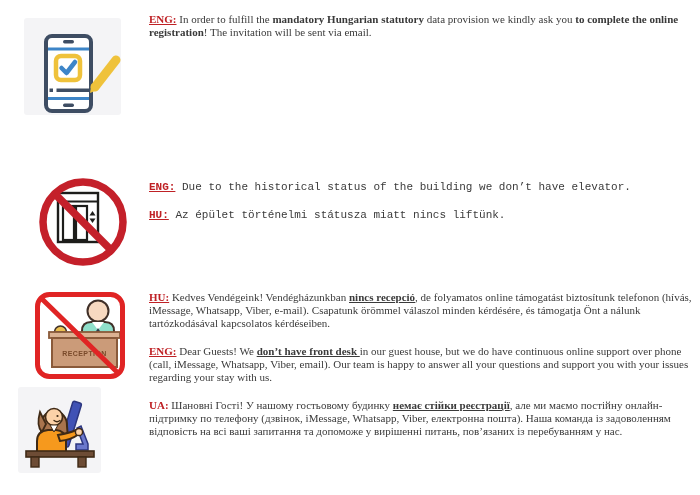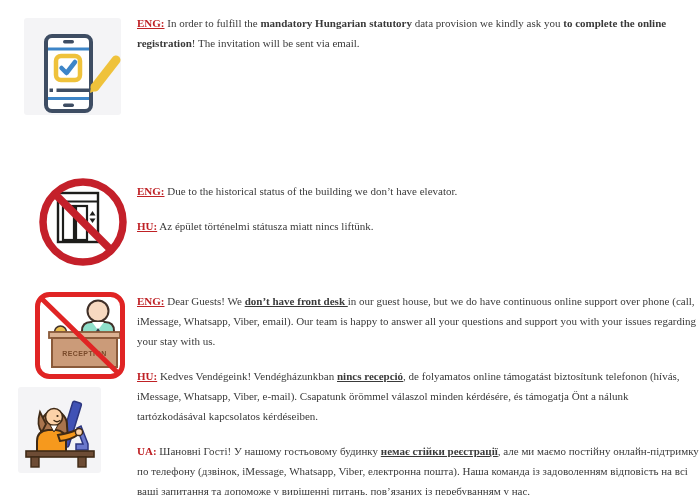--- a/index.html
+++ b/index.html
@@ -1,21 +1,21 @@
 <!DOCTYPE html>
 <html><head>
 <meta charset="utf-8">
 <style>
   html,body{margin:0;padding:0;background:#ffffff;}
   .page{position:relative;width:700px;height:495px;background:#ffffff;overflow:hidden;
         font-family:"Liberation Serif","DejaVu Serif",serif;color:#3a3a3a;}
   .icon{position:absolute;}
   .textcol{position:absolute;left:133px;width:566px;}
-  .para{margin:0 0 15px 4px;font-size:11px;line-height:20px;color:#3a3a3a;}
-  .s2 .para{margin-bottom:14.5px;}
+  .para{margin:0 0 15px 16px;font-size:11px;line-height:13px;color:#3a3a3a;}
+  .s2 .para{margin-bottom:14.5px;font-family:Liberation Mono, monospace;}
   .s3 .para{margin-bottom:15px;}
   .b{font-weight:bold;}
   .u{text-decoration:underline;}
   .lang{color:#bf2125;font-weight:bold;}
   svg{display:block;}
 </style>
 </head>
 <body>
 
 <div class="page">
@@ -89,18 +89,18 @@
       <path d="M40,48 q12,-2 18,-5 l3,4 q-8,6 -19,7 z" fill="#f6991d" stroke="#3f2a16" stroke-width="2"></path>
       <circle cx="61" cy="45" r="3.6" fill="#fcd2a8" stroke="#3f2a16" stroke-width="1.5"></circle>
       <polygon points="32,38 36,45 40,38" fill="#ffffff" stroke="#3f2a16" stroke-width="1"></polygon>
 
       <rect x="8" y="64" width="68" height="6" fill="#6d4c35" stroke="#3f2a16" stroke-width="1.6"></rect>
       <rect x="13" y="70" width="8" height="10" fill="#6d4c35" stroke="#3f2a16" stroke-width="1.4"></rect>
       <rect x="60" y="70" width="8" height="10" fill="#6d4c35" stroke="#3f2a16" stroke-width="1.4"></rect>
     </svg>
   </div>
   <div class="textcol s3" style="top:291px;">
+      <p class="para"><span class="b u lang">HU:</span><span> Kedves Vendégeink! Vendégházunkban </span><span class="b u">nincs recepció</span><span>, de folyamatos online támogatást biztosítunk telefonon (hívás, iMessage, Whatsapp, Viber, e-mail). Csapatunk örömmel válaszol minden kérdésére, és támogatja Önt a nálunk tartózkodásával kapcsolatos kérdéseiben.</span></p>
       <p class="para"><span class="b u lang">ENG:</span><span> Dear Guests! We </span><span class="b u">don’t have front desk </span><span>in our guest house, but we do have continuous online support over phone (call, iMessage, Whatsapp, Viber, email). Our team is happy to answer all your questions and support you with your issues regarding your stay with us.</span></p>
-      <p class="para"><span class="b u lang">HU:</span><span> Kedves Vendégeink! Vendégházunkban </span><span class="b u">nincs recepció</span><span>, de folyamatos online támogatást biztosítunk telefonon (hívás, iMessage, Whatsapp, Viber, e-mail). Csapatunk örömmel válaszol minden kérdésére, és támogatja Önt a nálunk tartózkodásával kapcsolatos kérdéseiben.</span></p>
       <p class="para"><span class="b lang">UA:</span><span> Шановні Гості! У нашому гостьовому будинку </span><span class="b u">немає стійки реєстрації</span><span>, але ми маємо постійну онлайн-підтримку по телефону (дзвінок, iMessage, Whatsapp, Viber, електронна пошта). Наша команда із задоволенням відповість на всі ваші запитання та допоможе у вирішенні питань, пов’язаних із перебуванням у нас.</span></p>
     </div>
 
 </div>
 
 </body></html>

